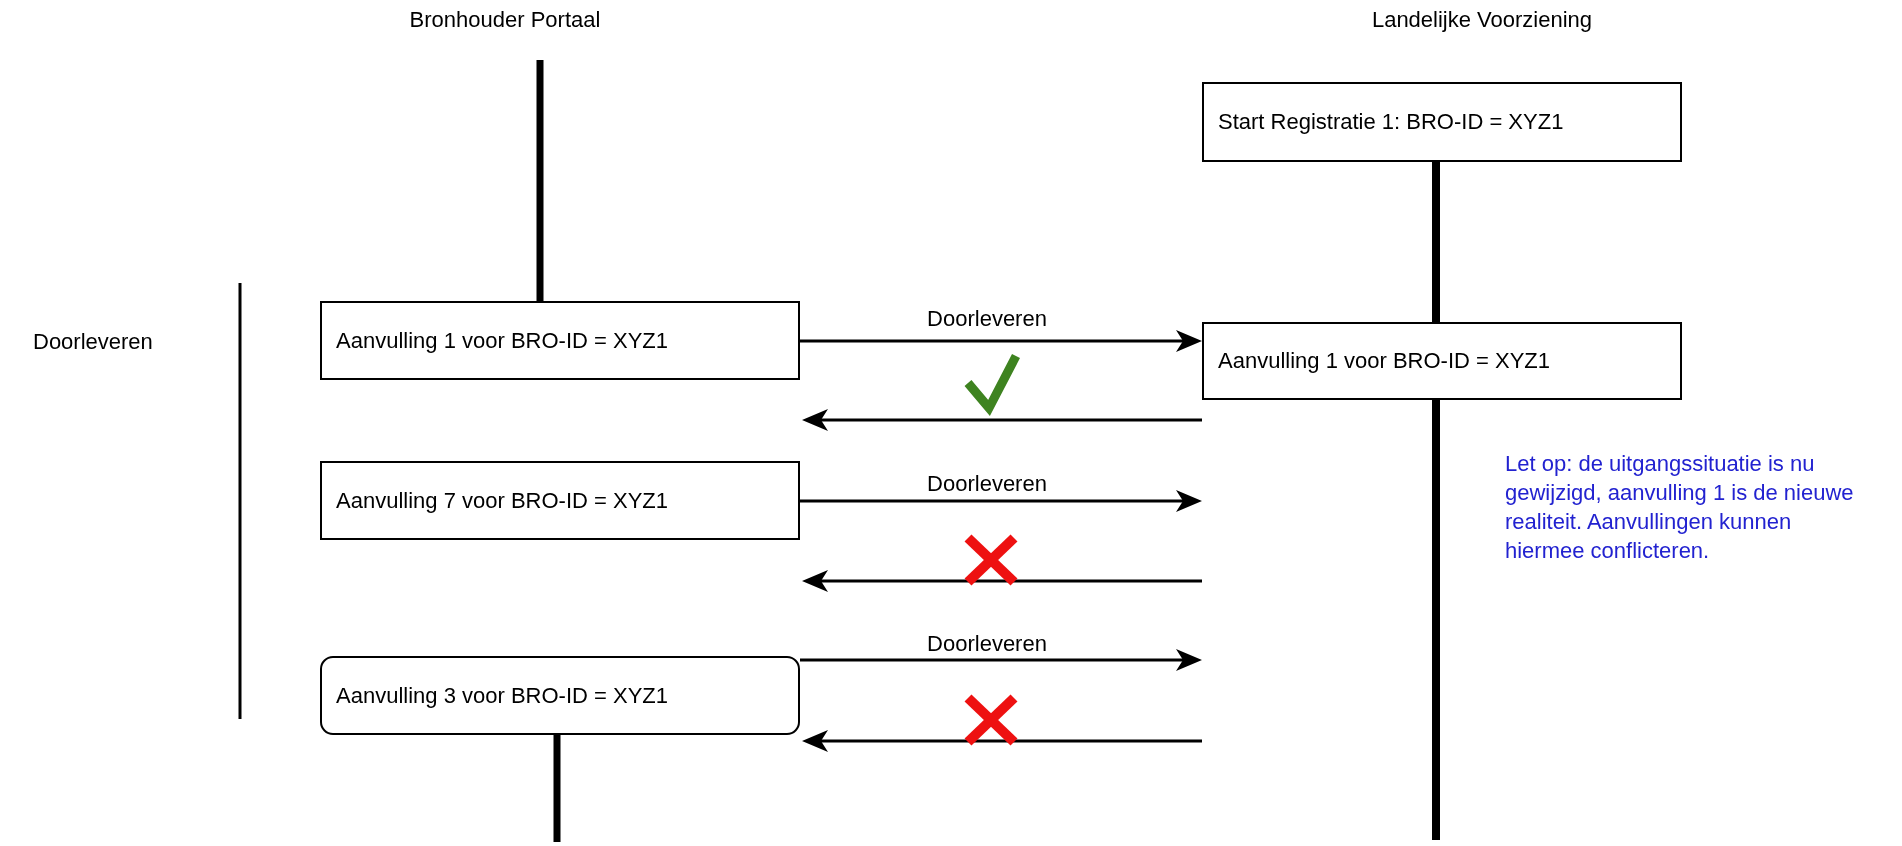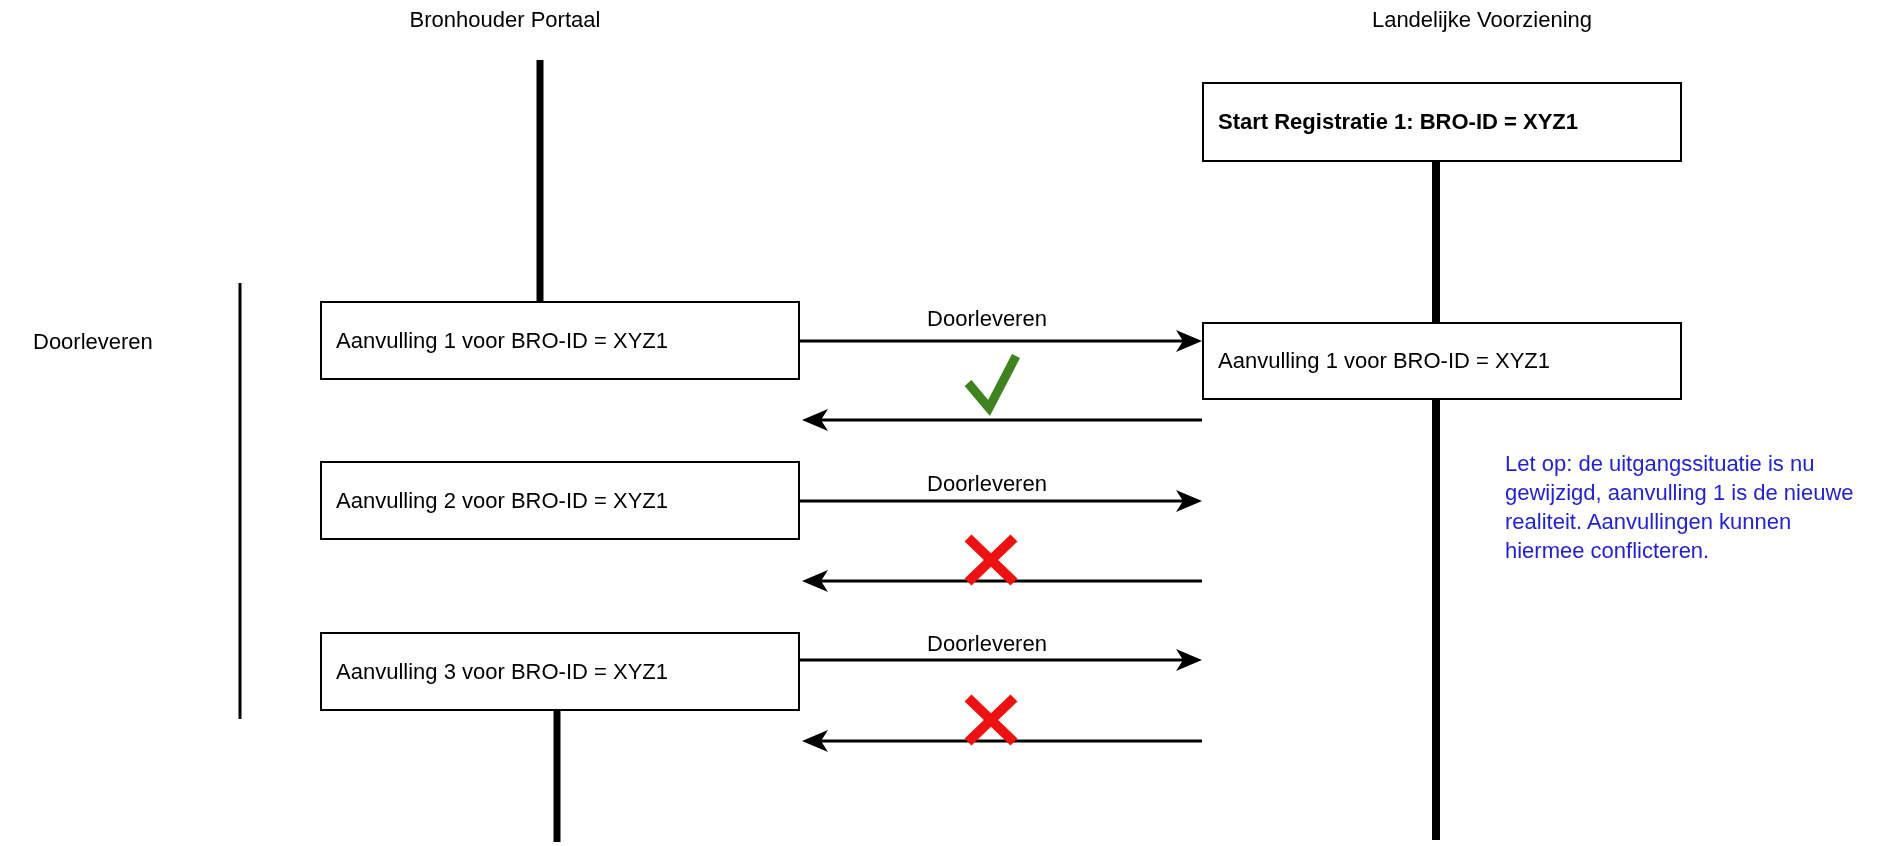--- a/index.html
+++ b/index.html
@@ -60,33 +60,33 @@
       <line x1="968" y1="698" x2="1014" y2="742" stroke="#ee1111" stroke-width="10"></line>
       <line x1="1014" y1="698" x2="968" y2="742" stroke="#ee1111" stroke-width="10"></line>
     </g>
   </svg>
 
   <div class="lifeline-title" style="left:345px;">Bronhouder Portaal</div>
   <div class="lifeline-title" style="left:1322px;">Landelijke Voorziening</div>
 
   <div class="group-label" style="left:33px;top:329px;">Doorleveren</div>
 
-  <div class="node-box" style="left:1202px;top:82px;height:80px;font-weight:bold;">
+  <div class="node-box" style="left:1202px;top:82px;height:80px;">
     <span>Start Registratie 1: BRO-ID = XYZ1</span>
   </div>
 
   <div class="node-box" style="left:320px;top:301px;height:79px;">
     <span>Aanvulling 1 voor BRO-ID = XYZ1</span>
   </div>
 
   <div class="node-box" style="left:320px;top:461px;height:79px;">
-    <span>Aanvulling 2 voor BRO-ID = XYZ1</span>
+    <span>Aanvulling 7 voor BRO-ID = XYZ1</span>
   </div>
 
-  <div class="node-box" style="left:320px;top:632px;height:79px;">
+  <div class="node-box" style="left:320px;top:656px;height:79px;border-radius:13px;">
     <span>Aanvulling 3 voor BRO-ID = XYZ1</span>
   </div>
 
   <div class="node-box" style="left:1202px;top:322px;height:78px;">
     <span>Aanvulling 1 voor BRO-ID = XYZ1</span>
   </div>
 
   <div class="msg-label" style="left:857px;top:306px;">Doorleveren</div>
   <div class="msg-label" style="left:857px;top:471px;">Doorleveren</div>
   <div class="msg-label" style="left:857px;top:631px;">Doorleveren</div>

